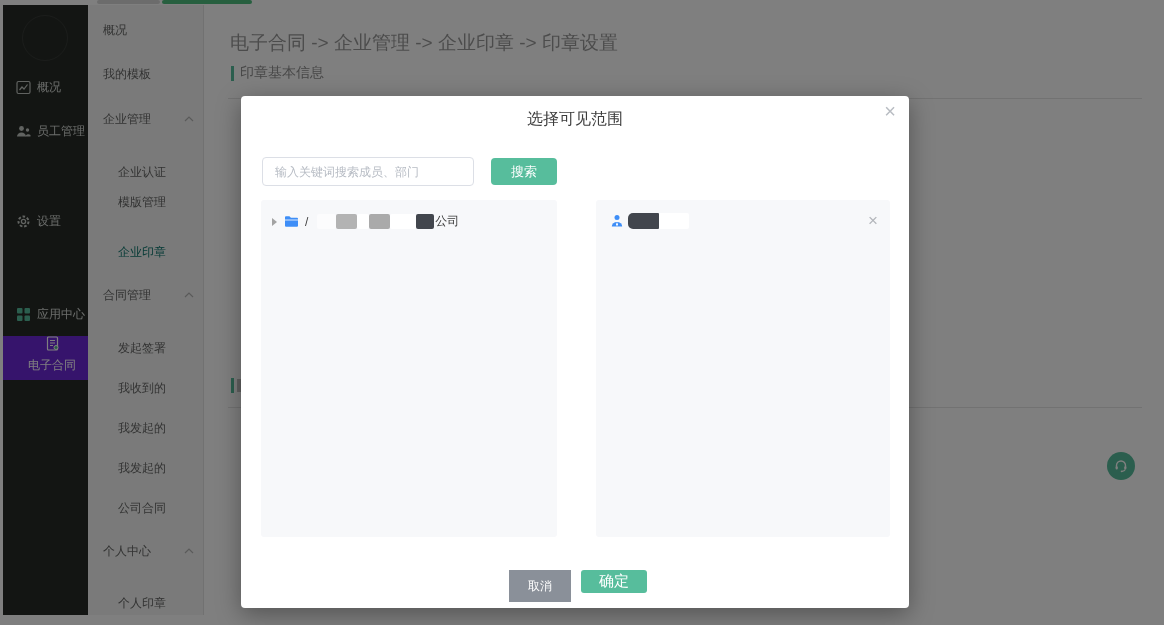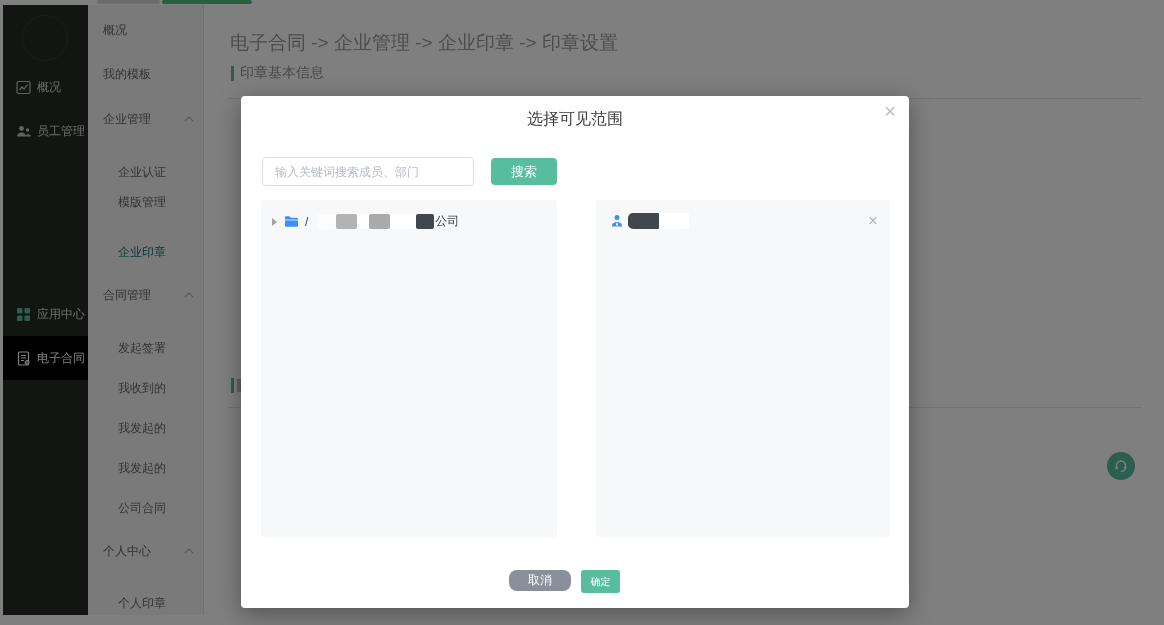--- a/index.html
+++ b/index.html
@@ -9,21 +9,21 @@
 
   
   .tab-bar { position:absolute; top:0; height:4px; border-radius:2px; }
   .tab-bar.gray  { left:97px;  width:63px; background:#d9d9d9; }
   .tab-bar.green { left:162px; width:90px; background:#4fbf7f; }
 
   
   .primary-sidebar { position:absolute; left:3px; top:5px; width:85px; height:610px; background:#262a26; }
   .logo { position:absolute; left:19px; top:10px; width:46px; height:46px; border-radius:50%; border:1px solid rgba(255,255,255,0.08); }
   .pitem { position:absolute; left:0; width:100%; height:44px; display:flex; align-items:center; padding-left:13px; gap:6px; color:#d6dad6; font-size:12px; cursor:pointer; white-space:nowrap; }
-  .pitem.active { background:#000000; color:#ffffff; }
+  .pitem.active { background:#6d28d9; color:#ffffff;flex-direction:column; }
   .picon { width:15px; height:15px; display:inline-flex; align-items:center; justify-content:center; flex:0 0 auto; }
 
   
   .secondary-sidebar { position:absolute; left:88px; top:5px; width:116px; height:610px; background:#f4f5f4; border-right:1px solid #e3e3e3; }
   .sitem { position:absolute; left:15px; right:9px; height:20px; line-height:20px; font-size:12px; color:#666; cursor:pointer; display:flex; justify-content:space-between; align-items:center; white-space:nowrap; }
   .sitem.lvl1 { left:30px; }
   .sitem.active { color:#0f766e; }
   .caret { width:10px; height:6px; display:inline-flex; flex:0 0 auto; }
 
   
@@ -60,22 +60,22 @@
   .rb4 { width:21px; background:#aaaaaa; }
   .rb5 { width:26px; background:#ffffff; }
   .rb6 { width:18px; background:#42464d; }
   .suffix { font-size:12px; color:#3b3b3b; margin-left:1px; }
   .sel-row { display:flex; align-items:center; padding:12px 12px 0 14px; }
   .sel-row .micon { width:14px; height:14px; margin-right:4px; display:inline-flex; flex:0 0 auto; }
   .dark-cap { width:31px; height:16px; background:#42464d; border-radius:5px 1px 1px 5px; }
   .light-cap { width:30px; height:16px; background:#ffffff; border-radius:0 2px 2px 0; }
   .spacer { flex:1; }
   .remove-x { font-size:17px; color:#b3b6bb; cursor:pointer; line-height:1; }
-  .btn-cancel { position:absolute; left:268px; top:474px; width:62px; height:21px; background:#8a9099; border:none; border-radius:8px; color:#fff; font-size:12px; cursor:pointer; font-family:"Liberation Sans", sans-serif; }
-  .btn-confirm { position:absolute; left:340px; top:474px; width:39px; height:23px; background:#57bd9c; border:none; border-radius:3px; color:#fff; font-size:10px; cursor:pointer; font-family:"Liberation Sans", sans-serif; }
+  .btn-cancel { position:absolute; left:268px; top:474px; width:62px; height:32px; background:#8a9099; border:none; border-radius:0; color:#fff; font-size:12px; cursor:pointer; font-family:"Liberation Sans", sans-serif; }
+  .btn-confirm { position:absolute; left:340px; top:474px; width:66px; height:23px; background:#57bd9c; border:none; border-radius:3px; color:#fff; font-size:15px; cursor:pointer; font-family:"Liberation Sans", sans-serif; }
 </style>
 </head>
 <body>
 
 <div class="page">
 
   <div class="tab-bar gray"></div>
   <div class="tab-bar green"></div>
 
   <aside class="primary-sidebar">
@@ -97,20 +97,29 @@
             <circle cx="5.5" cy="4.5" r="2.4" fill="#c2c7c2"></circle>
             <path d="M1,12.5 a4.5,4 0 0 1 9,0 z" fill="#c2c7c2"></path>
             <circle cx="11.5" cy="6" r="1.7" fill="#c2c7c2"></circle>
             <path d="M9.5,12.5 a3,3 0 0 1 5,-1.5 l0,1.5 z" fill="#c2c7c2"></path>
           </svg>
       </span>
       <span>员工管理</span>
     </div>
 
 
+    <div class="pitem" style="top:194px">
+      <span class="picon">
+        <svg width="15" height="15" viewBox="0 0 15 15">
+            <circle cx="7.5" cy="7.5" r="5" fill="none" stroke="#c2c7c2" stroke-width="2" stroke-dasharray="2.6 1.8"></circle>
+            <circle cx="7.5" cy="7.5" r="2.1" fill="none" stroke="#c2c7c2" stroke-width="1.3"></circle>
+          </svg>
+      </span>
+      <span>设置</span>
+    </div>
 
     <div class="pitem" style="top:287px">
       <span class="picon">
         <svg width="15" height="15" viewBox="0 0 15 15">
             <rect x="1" y="1" width="5.5" height="5.5" rx="1" fill="#57bd9c"></rect>
             <rect x="8.5" y="1" width="5.5" height="5.5" rx="1" fill="#57bd9c"></rect>
             <rect x="1" y="8.5" width="5.5" height="5.5" rx="1" fill="#57bd9c"></rect>
             <rect x="8.5" y="8.5" width="5.5" height="5.5" rx="1" fill="#57bd9c"></rect>
           </svg>
       </span>

